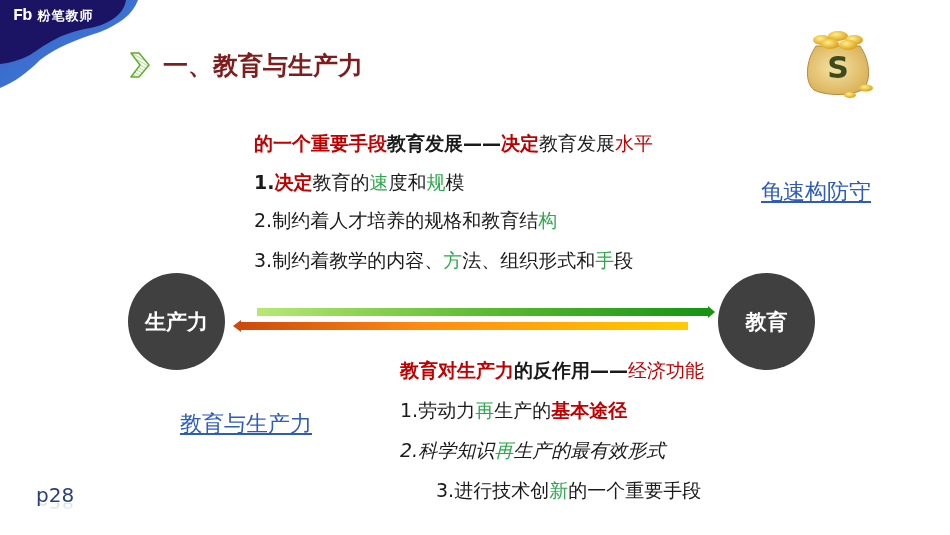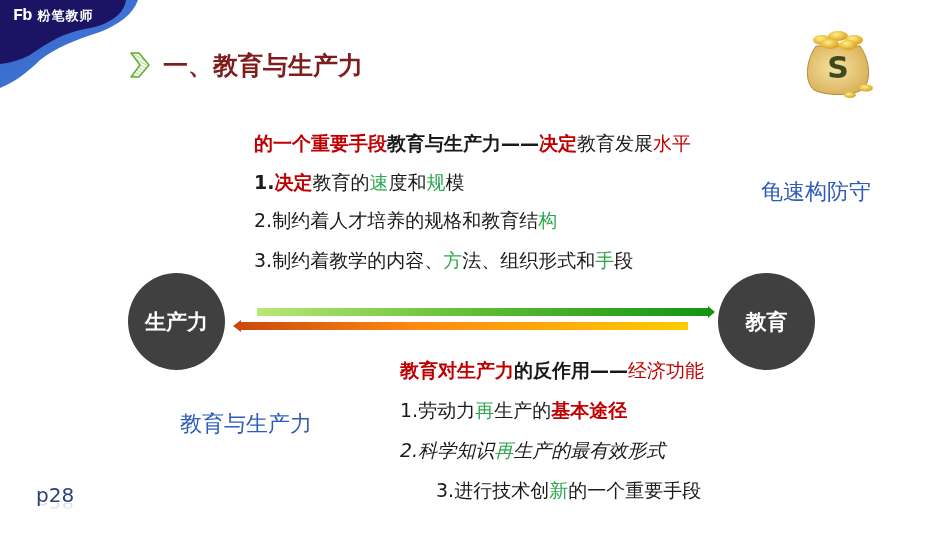--- a/index.html
+++ b/index.html
@@ -13,21 +13,21 @@
   .logo { left:13px; top:6px; display:flex; align-items:center; gap:6px; color:#ffffff; }
   .logo-mark { font-family:Liberation Mono, monospace; font-weight:bold; font-size:17px; letter-spacing:-1px; }
   .logo-text { font-size:13px; font-weight:bold; letter-spacing:1px; }
   .chevron { left:129px; top:51px; width:22px; height:28px; }
   .title { left:163px; top:48px; font-size:25px; font-weight:bold; color:#7f1d1d; line-height:36px; white-space:nowrap; }
   .bag { left:798px; top:22px; width:80px; height:76px; }
   .line { position:absolute; font-size:19px; line-height:26px; white-space:nowrap; color:#1a1a1a; }
   .b { font-weight:bold; }
   .red { color:#C00000; }
   .green { color:#2EA84E; }
-  .note { position:absolute; font-size:22px; color:#2E5CB8; white-space:nowrap; line-height:30px; }
+  .note { position:absolute; font-size:22px; color:#2E5CB8; white-space:nowrap; line-height:30px;text-decoration:underline; }
   .circle { position:absolute; width:97px; height:97px; border-radius:50%; background:#404040;
             color:#ffffff; font-size:21px; font-weight:bold; display:flex; align-items:center; justify-content:center; }
   .arrow { position:absolute; }
   .page-num { left:36px; top:482px; font-size:20px; color:#2B3F7A; line-height:26px; }
   .page-reflect { left:36px; top:503px; font-size:20px; color:#2B3F7A; opacity:0.18; transform:scaleY(-1); line-height:26px;
                   -webkit-mask-image:linear-gradient(to top, rgba(0,0,0,1), rgba(0,0,0,0)); height:12px; overflow:hidden; }
 </style>
 </head>
 <body>
 
@@ -73,21 +73,21 @@
   <ellipse cx="40" cy="14" rx="10" ry="5" fill="url(#coin)"></ellipse>
   <ellipse cx="56" cy="18" rx="9" ry="5" fill="url(#coin)"></ellipse>
   <ellipse cx="32" cy="22" rx="9" ry="5" fill="url(#coin)"></ellipse>
   <ellipse cx="50" cy="23" rx="9" ry="5" fill="url(#coin)"></ellipse>
   <ellipse cx="68" cy="66" rx="7" ry="3.5" fill="url(#coin)"></ellipse>
   <ellipse cx="52" cy="73" rx="6" ry="3" fill="url(#coin)"></ellipse>
   <text x="40" y="56" text-anchor="middle" font-family="DejaVu Sans, sans-serif" font-weight="bold" font-size="30" fill="#3D4A1E">S</text>
 </svg>
 
 <div class="line" style="left:254px; top:130px;">
-  <span class="b red">的一个重要手段</span><span class="b">教育与生产力——</span><span class="b red">决定</span><span>教育发展</span><span class="red">水平</span>
+  <span class="b red">的一个重要手段</span><span class="b">教育发展——</span><span class="b red">决定</span><span>教育发展</span><span class="red">水平</span>
 </div>
 <div class="line" style="left:254px; top:169px;">
   <span class="b">1.</span><span class="b red">决定</span><span>教育的</span><span class="green">速</span><span>度和</span><span class="green">规</span><span>模</span>
 </div>
 <div class="line" style="left:254px; top:207px;text-align:right;">
   <span>2.</span><span>制约着人才培养的规格和教育结</span><span class="green">构</span>
 </div>
 <div class="line" style="left:254px; top:247px;">
   <span>3.</span><span>制约着教学的内容、</span><span class="green">方</span><span>法、组织形式和</span><span class="green">手</span><span>段</span>
 </div>

